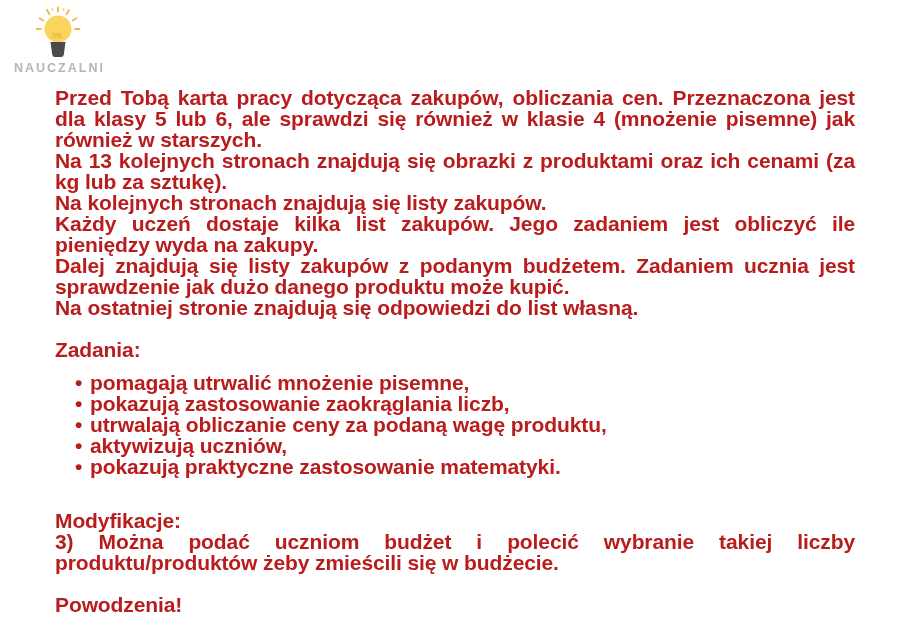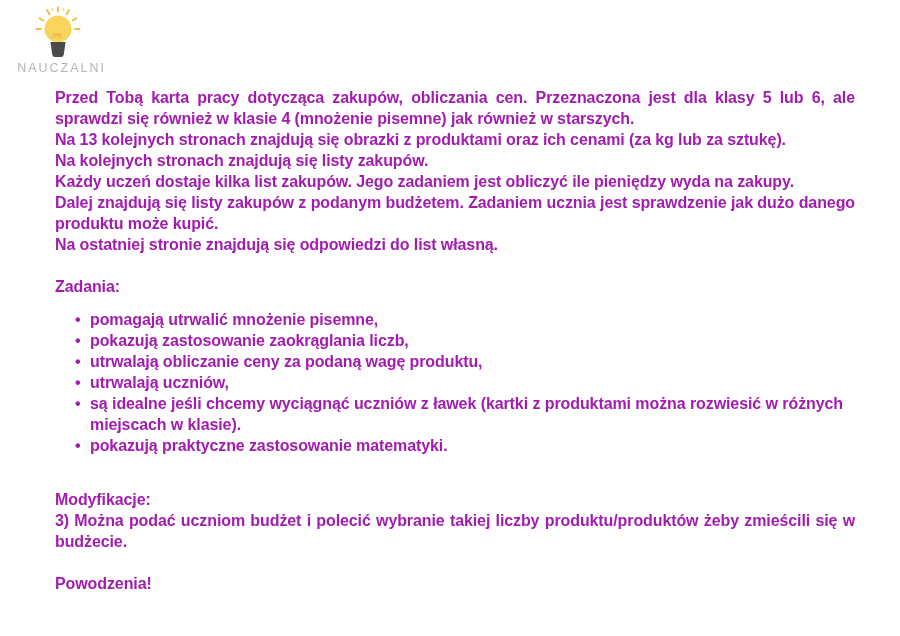--- a/index.html
+++ b/index.html
@@ -18,33 +18,32 @@
     top: 5px;
     width: 92px;
     text-align: left;
   }
   .logo svg { display: block; margin-left: 0; }
   .brand {
     display: block;
     margin-top: 2px;
     color: #b5b5b5;
     font-size: 12.5px;
-    font-weight: 400;
+    font-weight: 700;
     letter-spacing: 2px;
     white-space: nowrap;
-    text-align: right;
   }
   
   .content {
     position: absolute;
     left: 55px;
     top: 87px;
     width: 800px;
-    color: #a21caf;
-    font-size: 16px;
+    color: #b91c1c;
+    font-size: 21px;
     font-weight: 700;
     line-height: 21px;
     letter-spacing: -0.1px;
   }
   .content p { margin: 0; text-align: justify; }
   .blank { height: 21px; }
   ul.tasks { margin: 12px; padding: 0; list-style: none; }
   ul.tasks li {
     position: relative;
     margin: 0;
@@ -95,22 +94,21 @@
     <p>Dalej znajdują się listy zakupów z podanym budżetem. Zadaniem ucznia jest sprawdzenie jak dużo danego produktu może kupić.</p>
     <p>Na ostatniej stronie znajdują się odpowiedzi do list własną.</p>
 
     <div class="blank"></div>
 
     <p>Zadania:</p>
     <ul class="tasks">
       <li>pomagają utrwalić mnożenie pisemne,</li>
       <li>pokazują zastosowanie zaokrąglania liczb,</li>
       <li>utrwalają obliczanie ceny za podaną wagę produktu,</li>
-      <li>utrwalają uczniów,</li>
-      <li>są idealne jeśli chcemy wyciągnąć uczniów z ławek (kartki z produktami można rozwiesić w różnych miejscach w klasie).</li>
+      <li>aktywizują uczniów,</li>
       <li>pokazują praktyczne zastosowanie matematyki.</li>
     </ul>
 
     <div class="blank"></div>
 
     <p>Modyfikacje:</p>
     <p>3) Można podać uczniom budżet i polecić wybranie takiej liczby produktu/produktów żeby zmieścili się w budżecie.</p>
 
     <div class="blank"></div>
 

